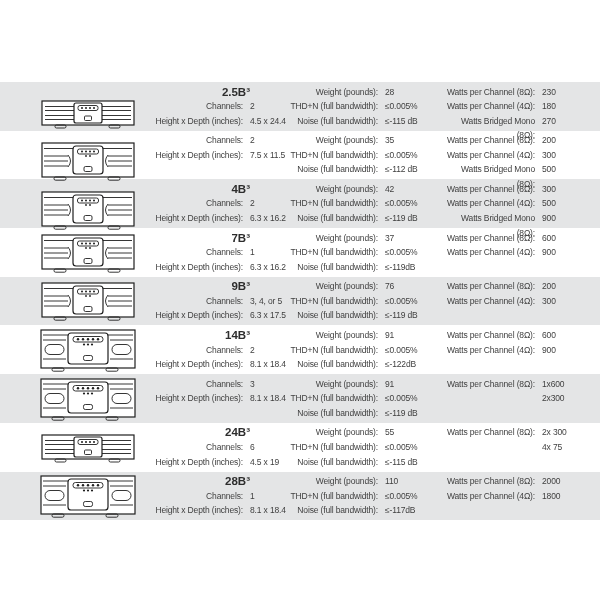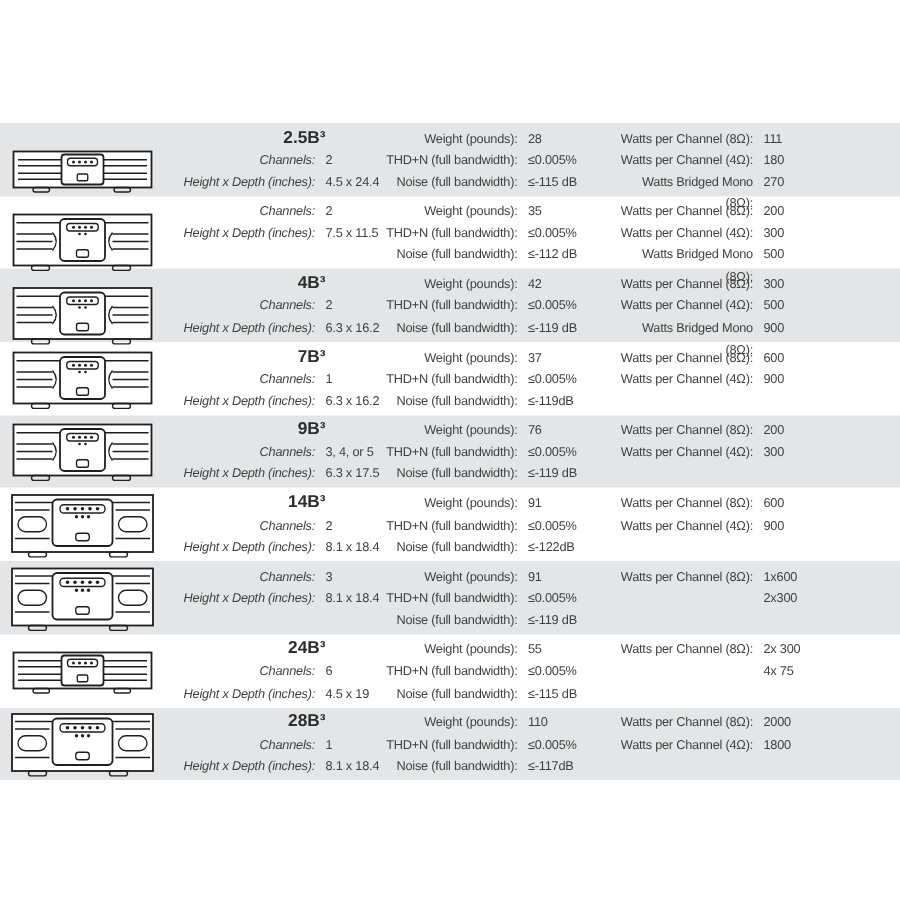--- a/index.html
+++ b/index.html
@@ -4,28 +4,28 @@
 <style>
   html,body{margin:0;padding:0;}
   body{
     width:600px;height:600px;position:relative;background:#ffffff;
     font-family:"Liberation Sans",sans-serif;overflow:hidden;
   }
   .spec-table{position:absolute;left:0;top:82px;width:600px;}
   .row{
     display:grid;
     grid-template-columns:110px 138px 162px 190px;
-    height:48.7px;box-sizing:border-box;padding-top:2.5px;
+    height:48.7px;box-sizing:border-box;padding-top:2.5px;padding-left:33px;
   }
   .row.shaded{background:#e4e5e6;}
   .image-cell{display:flex;align-items:center;justify-content:center;}
   .image-cell svg{display:block;}
   .line{display:flex;line-height:14.6px;font-size:8.5px;color:#3f3f3f;letter-spacing:-0.15px;}
   .label{text-align:right;flex:0 0 auto;}
-  .col1 .label{width:100px;font-style:italic;}
+  .col1 .label{width:100px;}
   .col2 .label{width:97px;}
   .col3 .label{width:92px;}
   .value{padding-left:7px;white-space:nowrap;}
   .model-line .model{
     display:block;width:107px;text-align:right;
     font-size:11.5px;font-weight:bold;color:#2d2d2d;line-height:14.6px;letter-spacing:0;
   }
   .amp-stroke{fill:#ffffff;stroke:#1f1f1f;stroke-width:1.2;}
   .amp-thin{fill:none;stroke:#1f1f1f;stroke-width:0.9;}
   .amp-dark{fill:#1f1f1f;stroke:none;}
@@ -78,21 +78,21 @@
         <span class="value">≤0.005%</span>
       </div>
       <div class="line">
         <span class="label">Noise (full bandwidth):</span>
         <span class="value">≤-115 dB</span>
       </div>
     </div>
     <div class="col3">
   <div class="line">
     <span class="label">Watts per Channel (8Ω):</span>
-    <span class="value">111</span>
+    <span class="value">230</span>
   </div>
 
   <div class="line">
     <span class="label">Watts per Channel (4Ω):</span>
     <span class="value">180</span>
   </div>
 
   <div class="line">
     <span class="label">Watts Bridged Mono (8Ω):</span>
     <span class="value">270</span>

